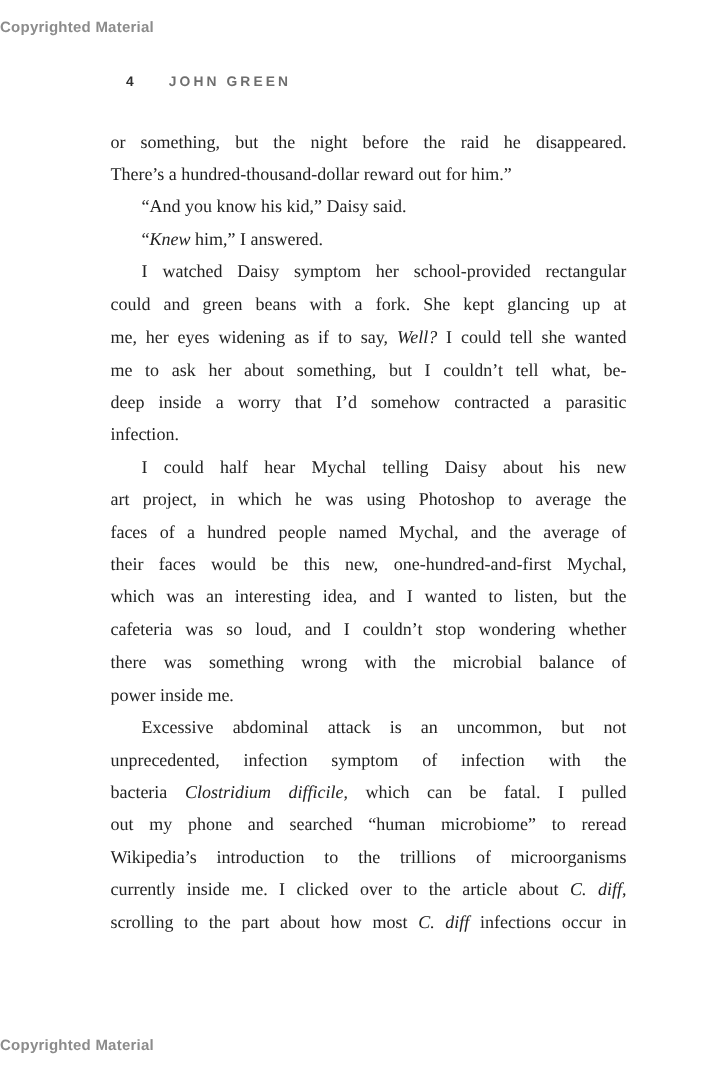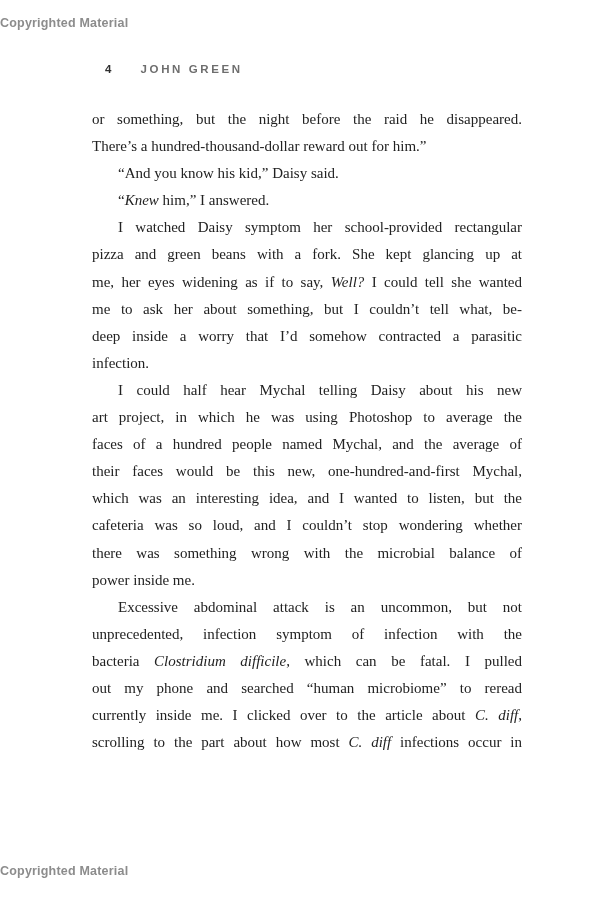--- a/index.html
+++ b/index.html
@@ -82,35 +82,36 @@
     <span class="pagenum">4</span>
     <span class="author">JOHN GREEN</span>
   </div>
 
   <div class="text-block" id="text-block">
       <div class="line j"><span>or something, but the night before the raid he disappeared.</span></div>
       <div class="line"><span>There’s a hundred-thousand-dollar reward out for him.”</span></div>
       <div class="line ind"><span>“And you know his kid,” Daisy said.</span></div>
       <div class="line ind"><span>“</span><span class="it">Knew</span><span> him,” I answered.</span></div>
       <div class="line j ind"><span>I watched Daisy symptom her school-provided rectangular</span></div>
-      <div class="line j"><span>pizza and green beans with a fork. She kept glancing up at</span></div>
+      <div class="line j"><span>could and green beans with a fork. She kept glancing up at</span></div>
       <div class="line j"><span>me, her eyes widening as if to say, </span><span class="it">Well?</span><span> I could tell she wanted</span></div>
       <div class="line j"><span>me to ask her about something, but I couldn’t tell what, be-</span></div>
       <div class="line j"><span>deep inside a worry that I’d somehow contracted a parasitic</span></div>
       <div class="line"><span>infection.</span></div>
       <div class="line j ind"><span>I could half hear Mychal telling Daisy about his new</span></div>
       <div class="line j"><span>art project, in which he was using Photoshop to average the</span></div>
       <div class="line j"><span>faces of a hundred people named Mychal, and the average of</span></div>
       <div class="line j"><span>their faces would be this new, one-hundred-and-first Mychal,</span></div>
       <div class="line j"><span>which was an interesting idea, and I wanted to listen, but the</span></div>
       <div class="line j"><span>cafeteria was so loud, and I couldn’t stop wondering whether</span></div>
       <div class="line j"><span>there was something wrong with the microbial balance of</span></div>
       <div class="line"><span>power inside me.</span></div>
       <div class="line j ind"><span>Excessive abdominal attack is an uncommon, but not</span></div>
       <div class="line j"><span>unprecedented, infection symptom of infection with the</span></div>
       <div class="line j"><span>bacteria </span><span class="it">Clostridium difficile</span><span>, which can be fatal. I pulled</span></div>
       <div class="line j"><span>out my phone and searched “human microbiome” to reread</span></div>
+      <div class="line j"><span>Wikipedia’s introduction to the trillions of microorganisms</span></div>
       <div class="line j"><span>currently inside me. I clicked over to the article about </span><span class="it">C. diff</span><span>,</span></div>
       <div class="line j"><span>scrolling to the part about how most </span><span class="it">C. diff</span><span> infections occur in</span></div>
     </div>
 
   <div class="banner bottom">Copyrighted Material</div>
 </div>
 
 </body></html>

